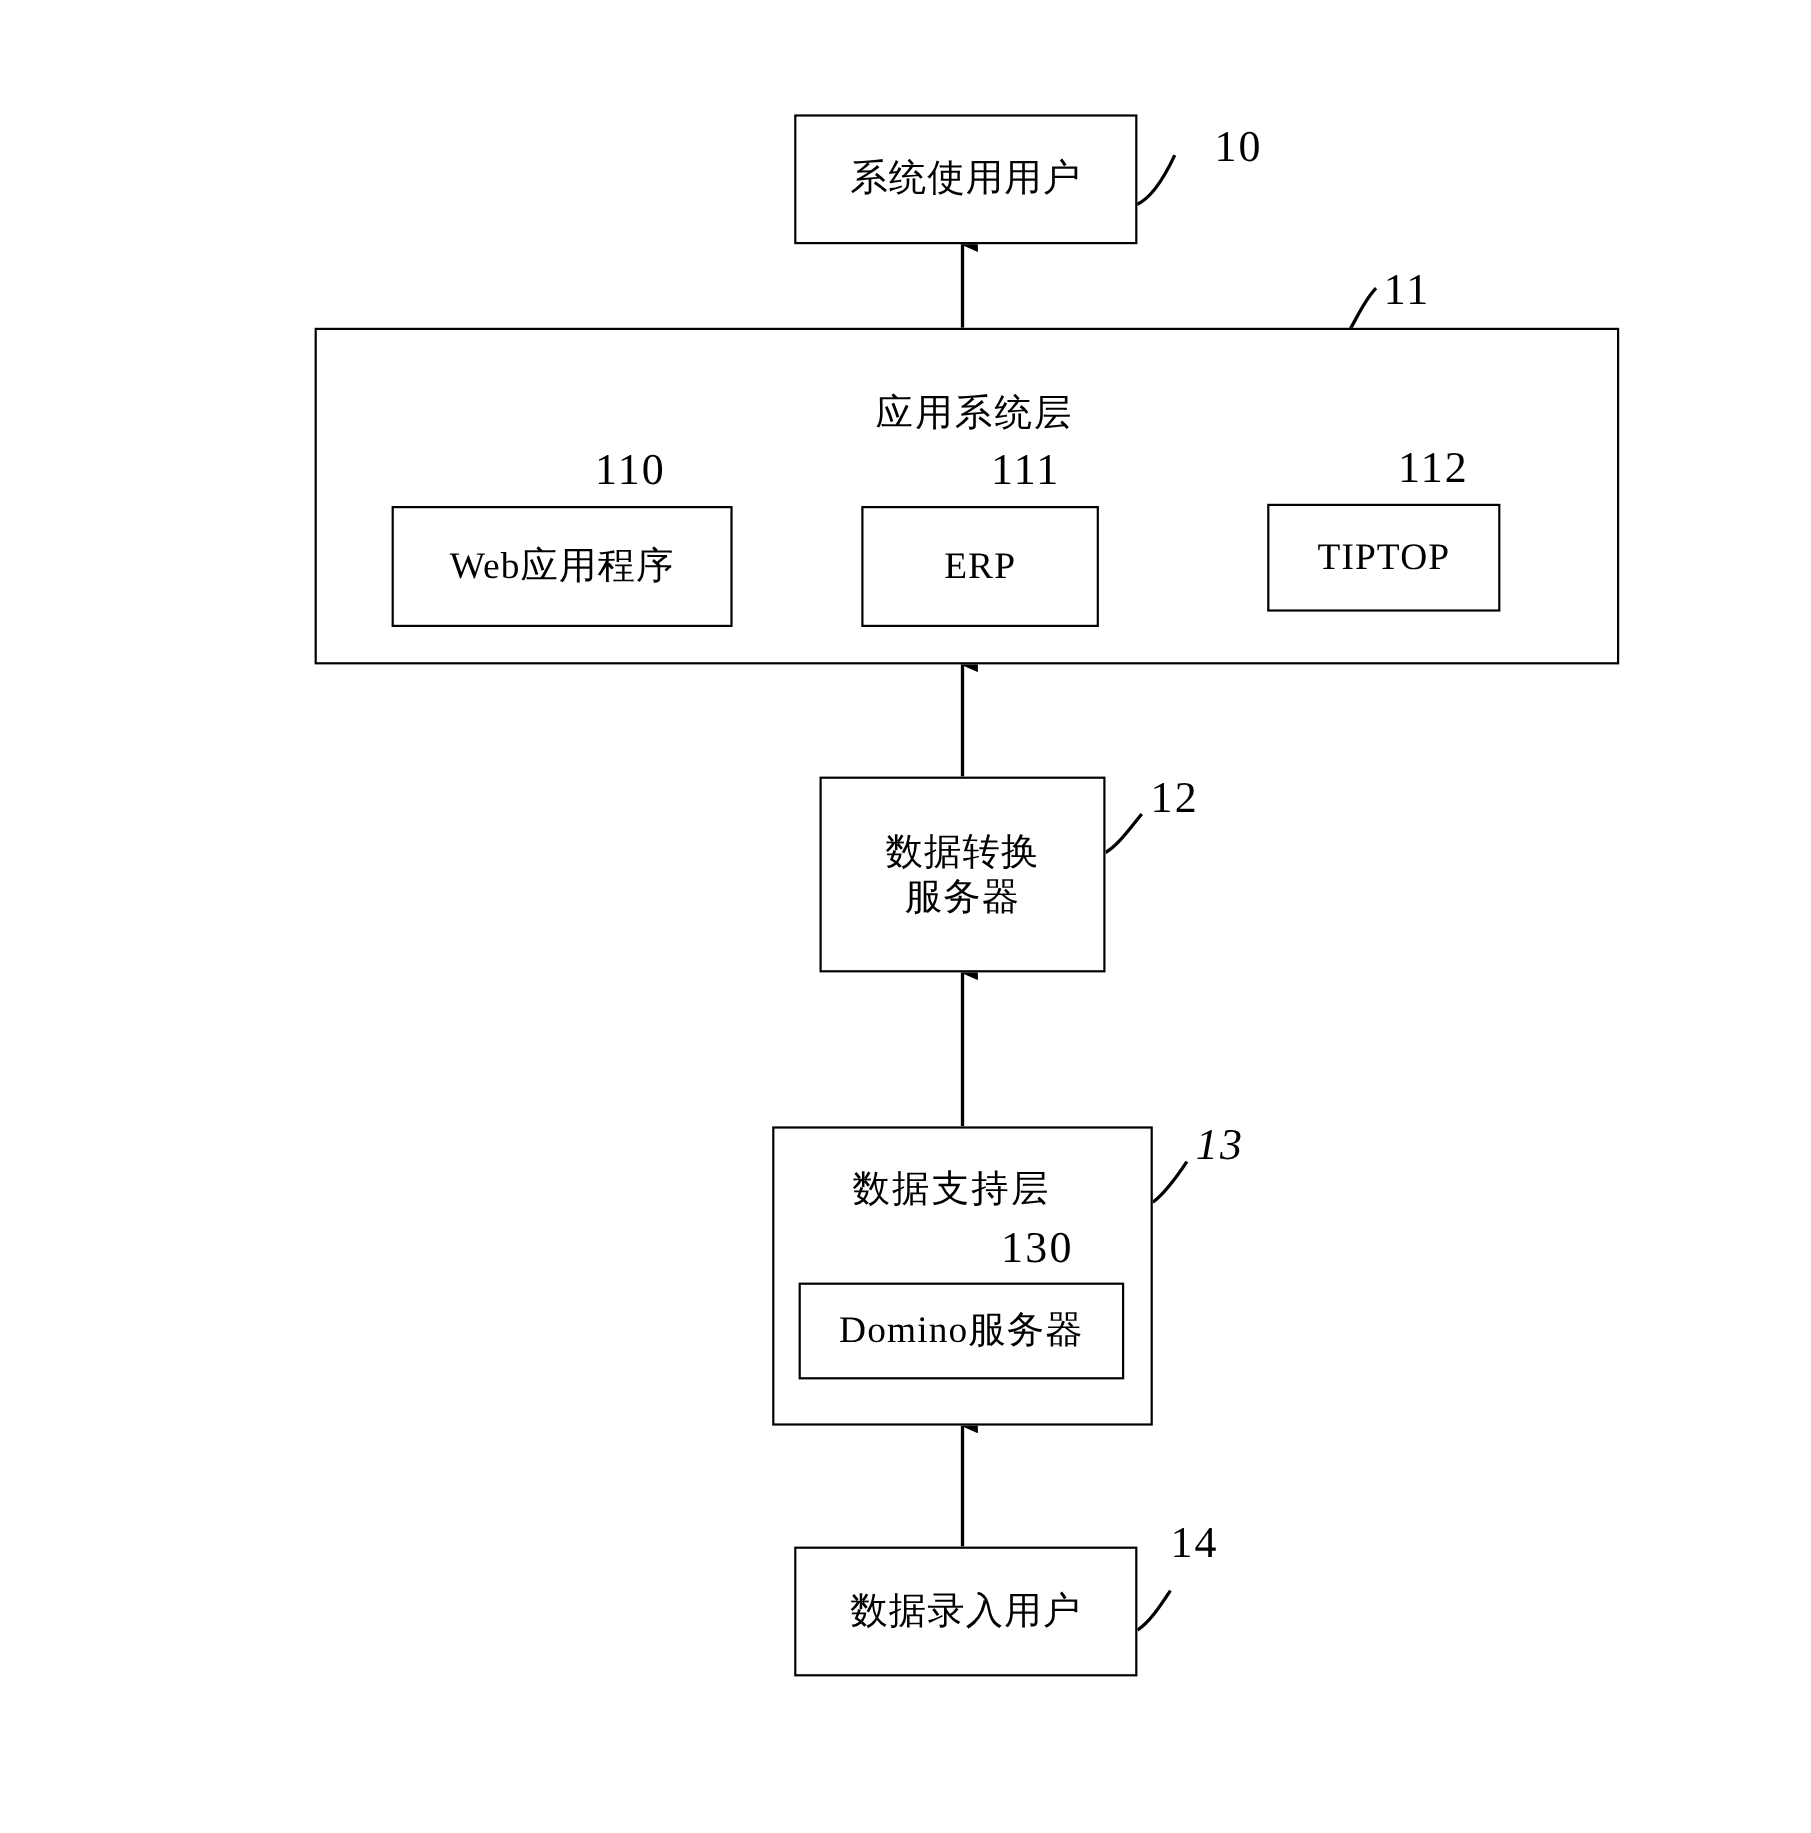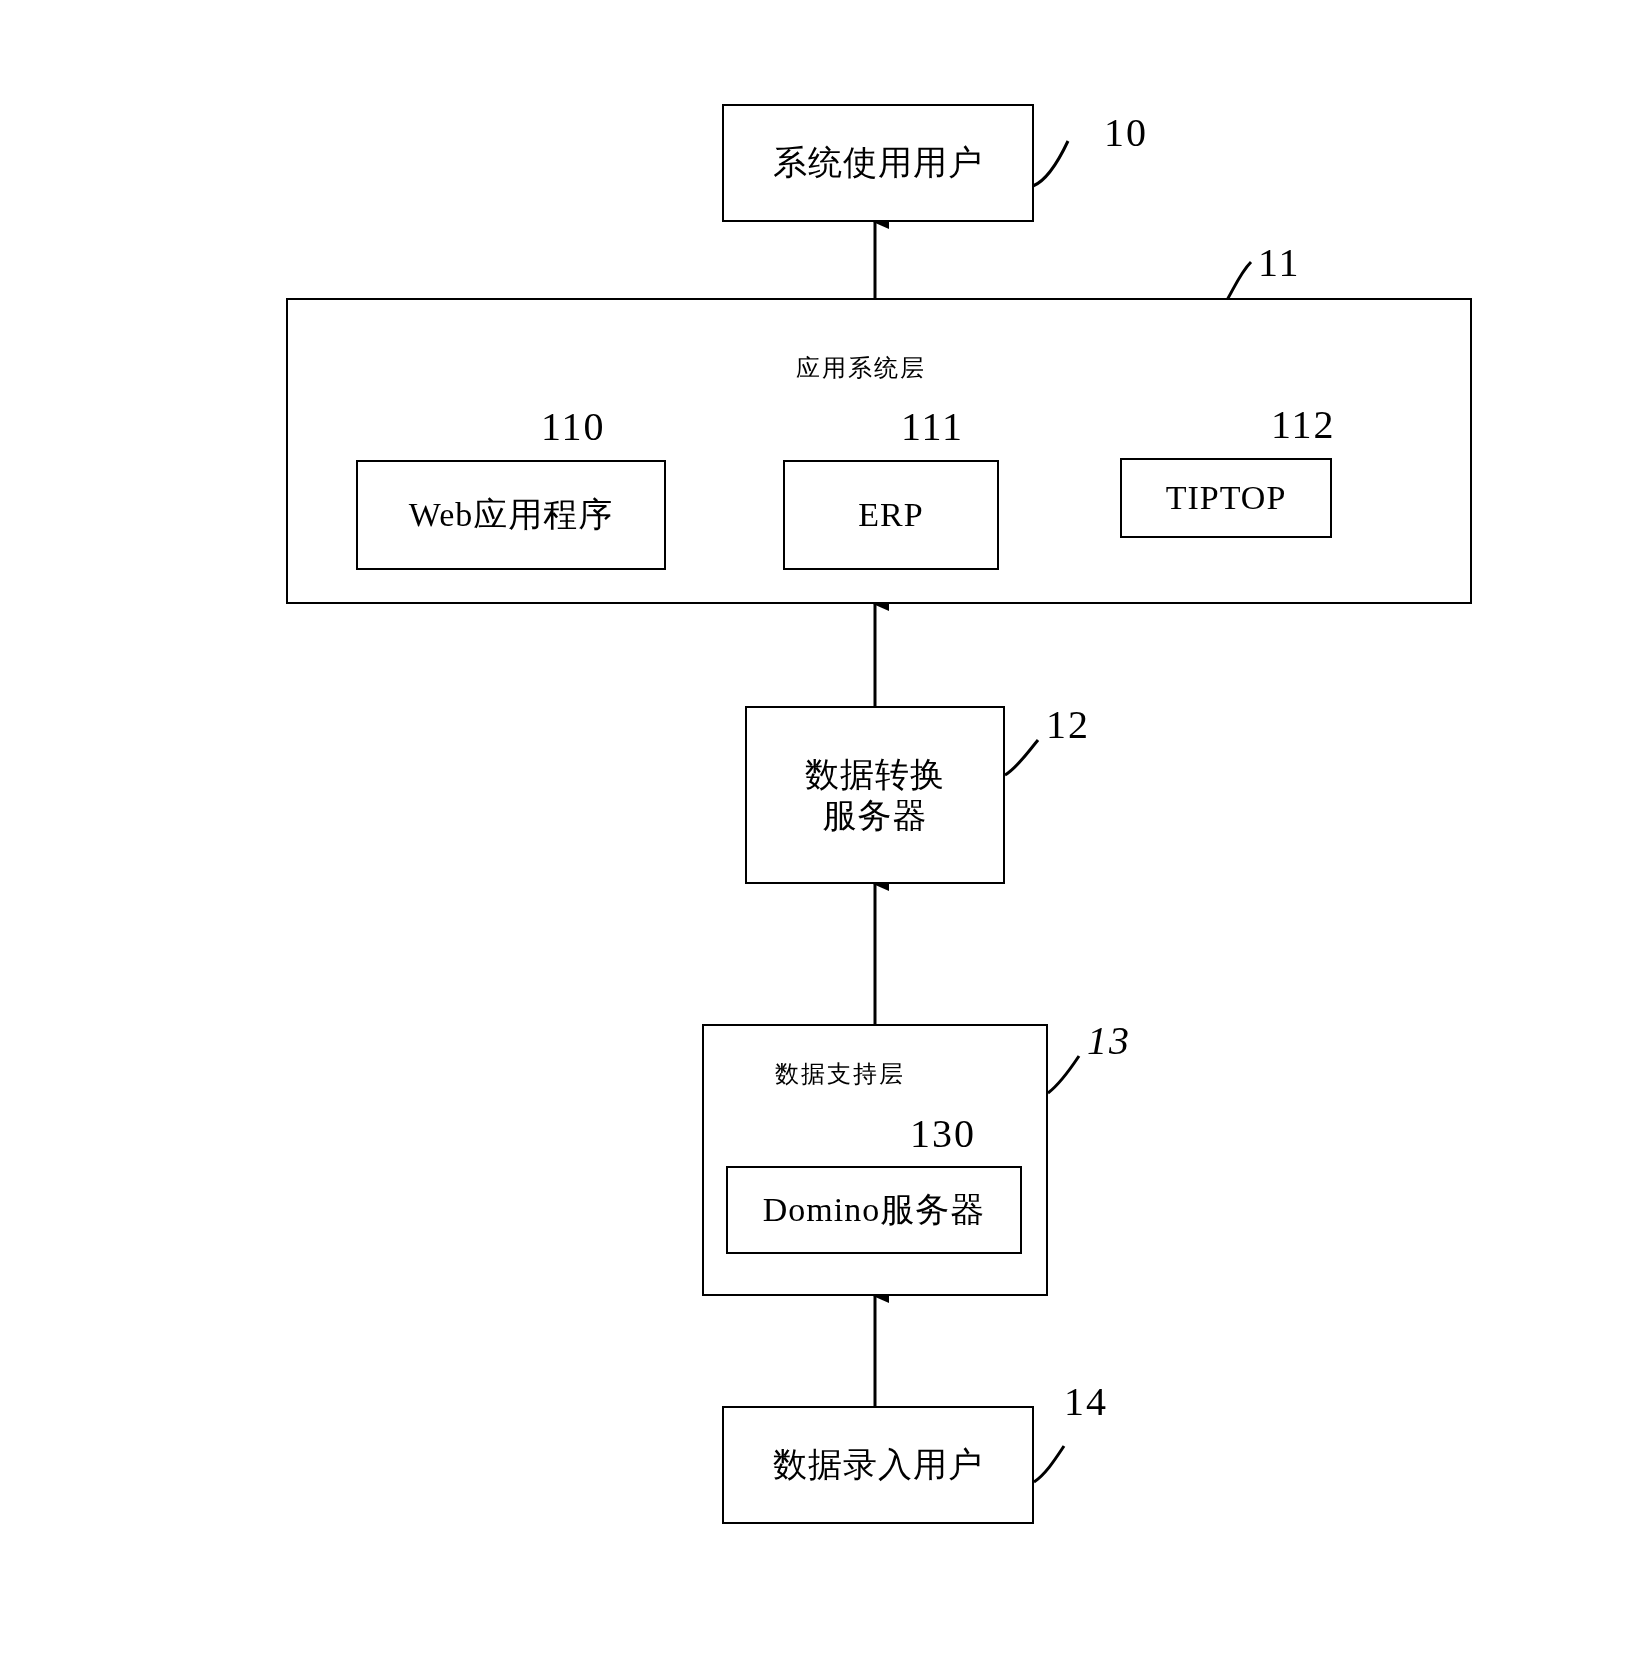--- a/index.html
+++ b/index.html
@@ -41,21 +41,21 @@
 
   
   .layer-box {
     position: absolute;
     box-sizing: border-box;
     border: 2px solid #000;
     background: #fff;
   }
   .layer-title {
     position: absolute;
-    font-size: 24px;
+    font-size: 34px;
     letter-spacing: 2px;
     white-space: nowrap;
   }
 
   
   .ref {
     position: absolute;
     font-family: "Liberation Serif", "DejaVu Serif", serif;
     font-size: 40px;
     letter-spacing: 2px;
@@ -116,21 +116,21 @@
   <div class="node" style="left:356px; top:460px; width:310px; height:110px;">
     <span class="node-label">Web应用程序</span>
   </div>
   <div class="ref" style="left:541px; top:407px;">110</div>
 
   <div class="node" style="left:783px; top:460px; width:216px; height:110px;">
     <span class="node-label">ERP</span>
   </div>
   <div class="ref" style="left:901px; top:407px;">111</div>
 
-  <div class="node" style="left:1120px; top:458px; width:212px; height:80px;">
+  <div class="node" style="left:1152px; top:458px; width:212px; height:98px;">
     <span class="node-label">TIPTOP</span>
   </div>
   <div class="ref" style="left:1271px; top:405px;text-align:center;">112</div>
 
   <div class="node" style="left:745px; top:706px; width:260px; height:178px;">
     <span class="node-label">数据转换
 服务器</span>
   </div>
   <div class="ref" style="left:1046px; top:705px;">12</div>
 

